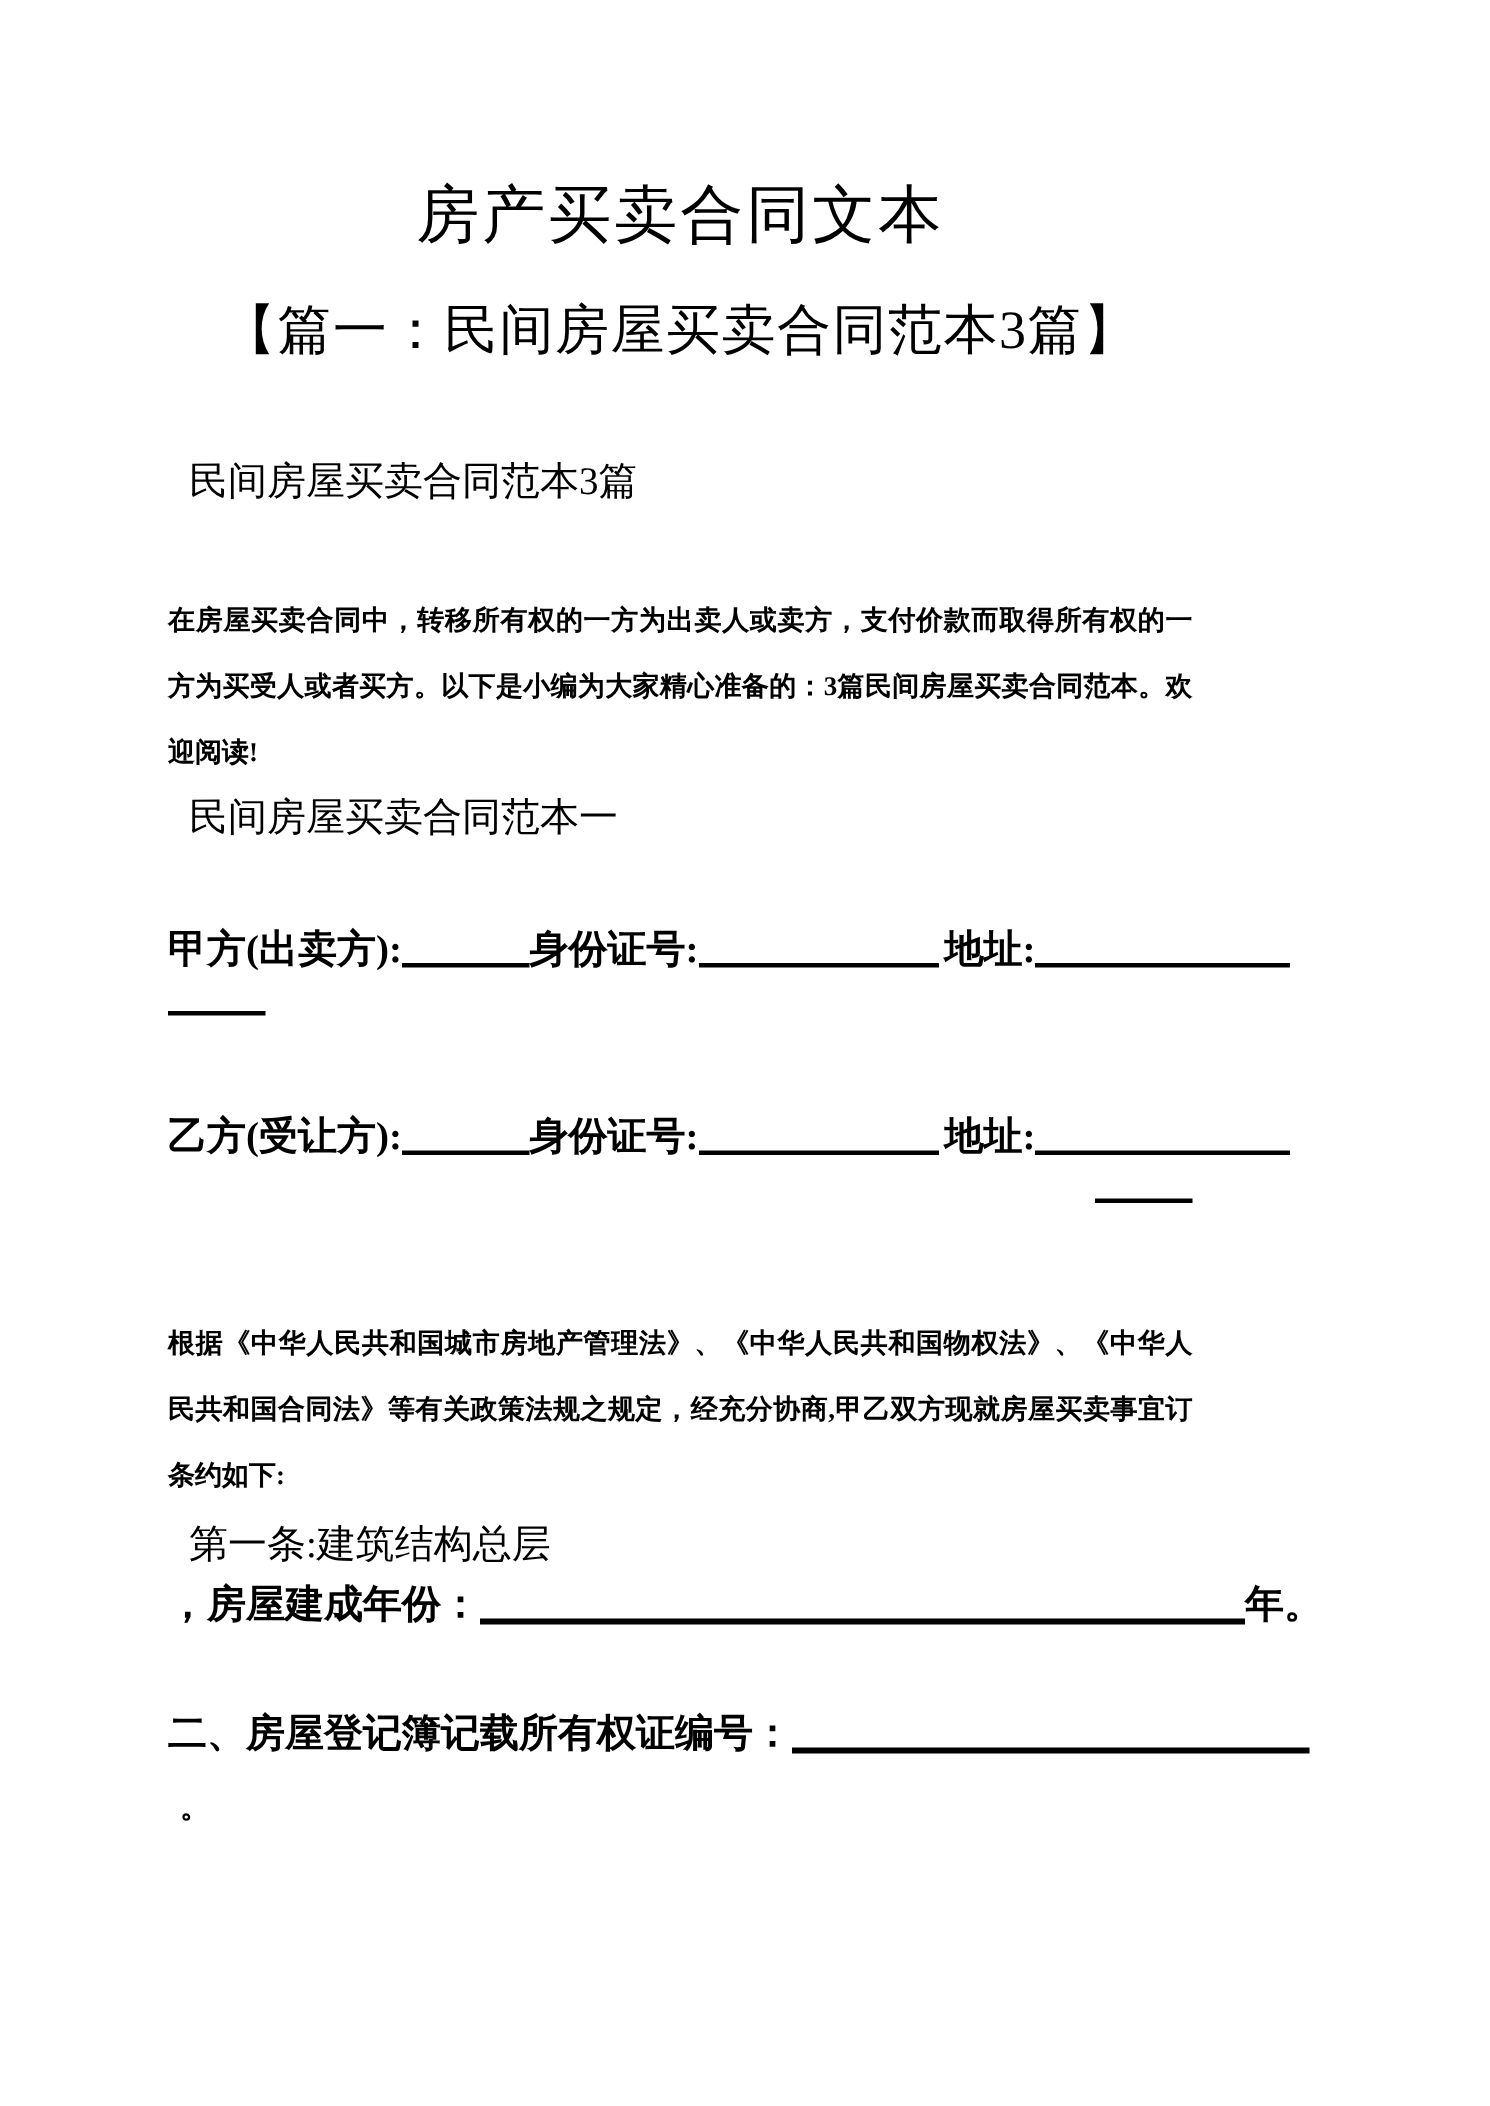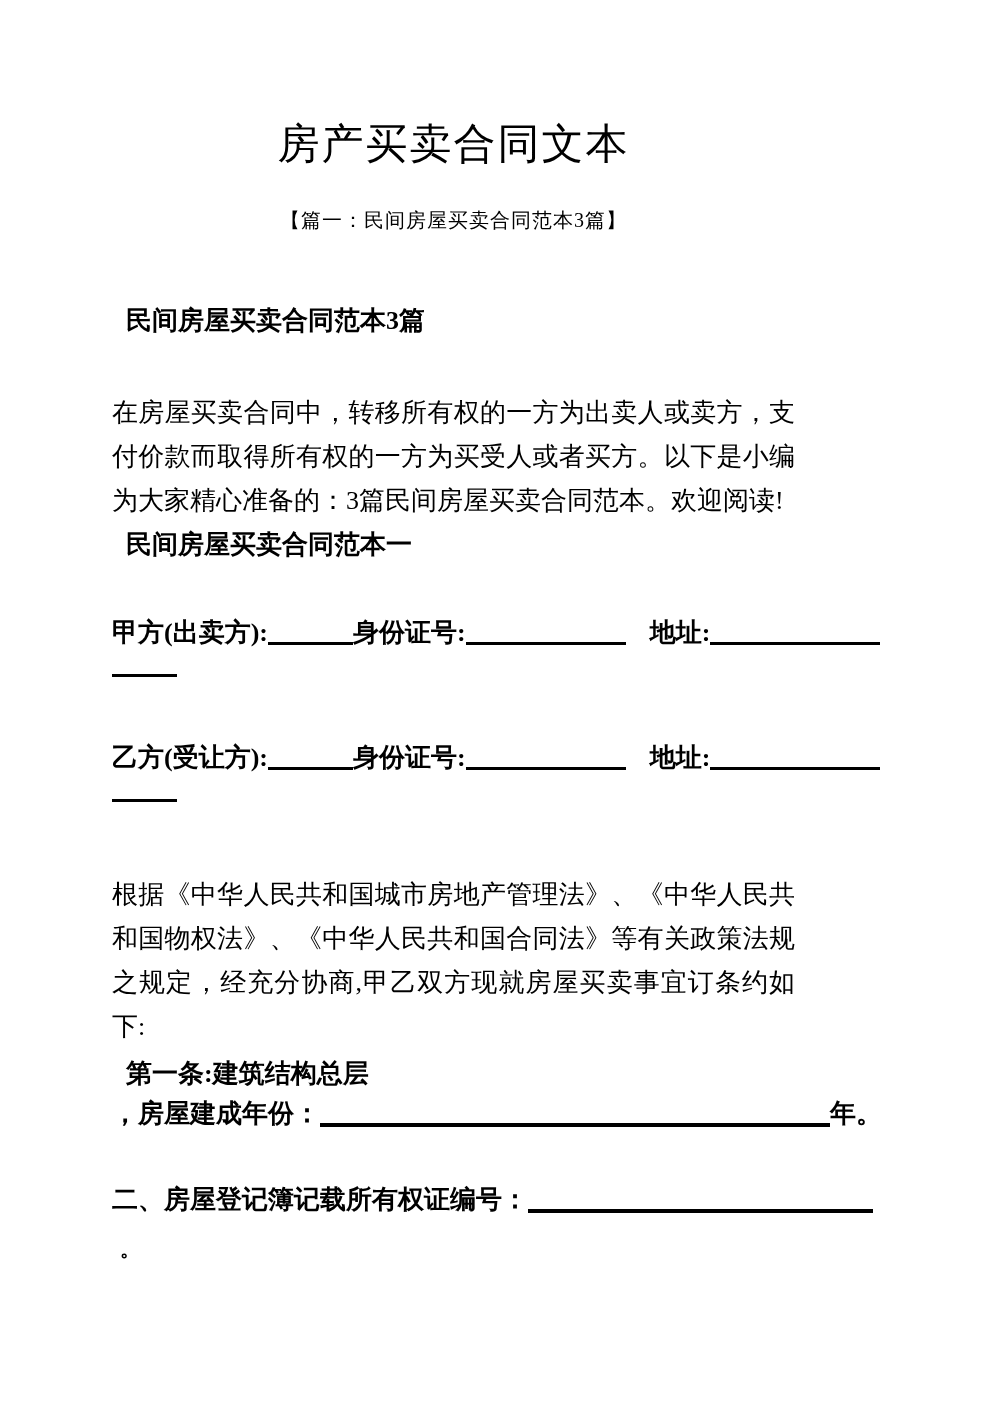--- a/index.html
+++ b/index.html
@@ -18,63 +18,63 @@
     padding:119px 100px 0 112px;
   }
   .doc-title {
     font-size:42px; line-height:50px;
     font-weight:400;
     text-align:center;
     letter-spacing:2px;
     margin:0;
   }
   .doc-subtitle {
-    font-size:20px; line-height:38px;
+    font-size:36px; line-height:38px;
     font-weight:400;
     text-align:center;
     letter-spacing:1px;
     margin:32px 0 0 0;
   }
   .h-small {
     font-size:26px; line-height:36px;
-    font-weight:700;
+    font-weight:400;
     padding-left:14px;
     margin:0;
   }
   .section-heading { margin-top:64px; }
   .sample-heading  { margin-top:4px; }
   .clause-heading  { margin-top:7px; }
   .para {
-    font-size:26px; line-height:44px;
-    font-weight:400;
+    font-size:18px; line-height:44px;
+    font-weight:700;
     text-align:justify;
     margin:0;
   }
   .intro { margin-top:52px; }
   .legal { margin-top:67px; }
   .item1 { margin-top:13px; text-indent:14px; text-align:left; }
   .party-line {
     font-size:26px; line-height:32px;
     font-weight:700;
     white-space:nowrap;
     margin:0;
   }
   .party-a { margin-top:54px; }
-  .party-b { margin-top:61px; }
+  .party-b { margin-top:61px;text-align:right; }
   .blank {
     display:inline-block;
     height:22px;
     border-bottom:3px solid #000000;
     vertical-align:-4px;
   }
   .blank-name { width:85px; }
   .blank-id   { width:160px; }
   .blank-addr { width:170px; }
   .blank-cont { width:65px; }
-  .lbl-addr { margin-left:24px; }
+  .lbl-addr { margin-left:4px; }
   .year-line, .item2-line {
     font-size:26px; line-height:44px;
     font-weight:700;
     white-space:nowrap;
     margin:0;
   }
   .item2-line { margin-top:42px; }
   .blank-long {
     display:inline-block;
     height:24px;

